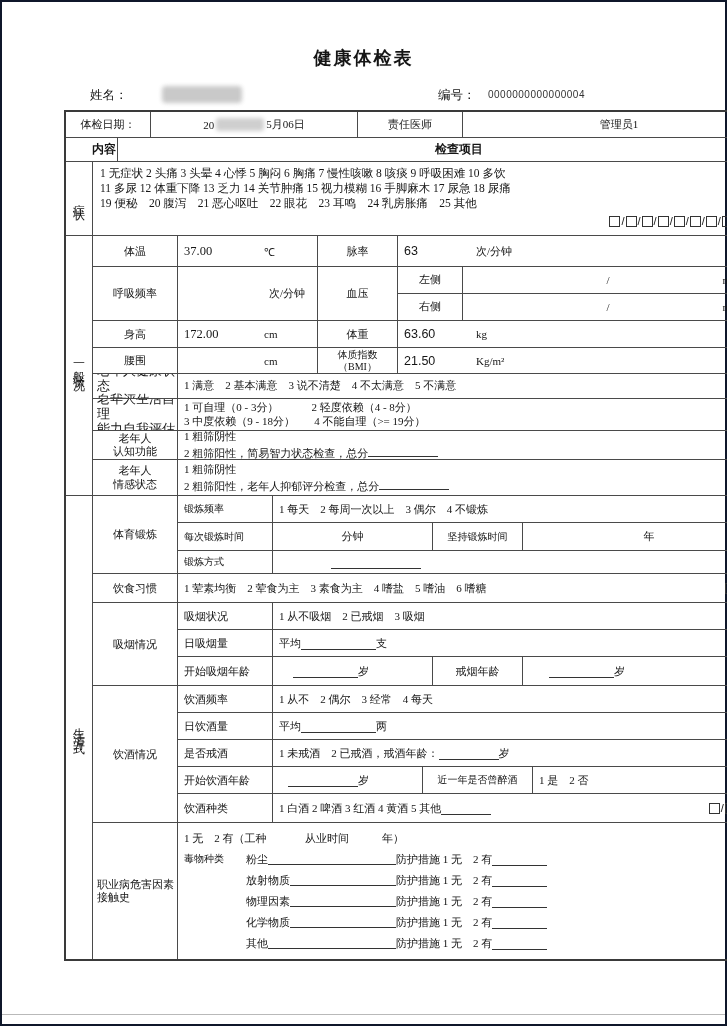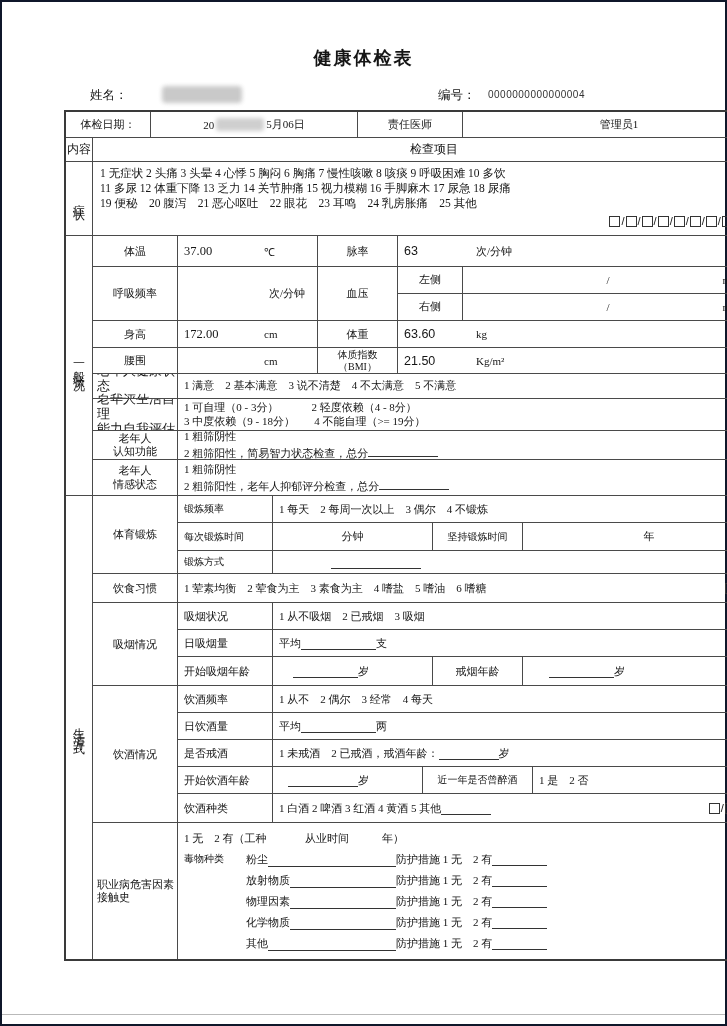--- a/index.html
+++ b/index.html
@@ -17,21 +17,21 @@
             font-size:10px;color:#333;letter-spacing:.5px;}
   .formtable{position:absolute;left:62px;top:108px;width:713px;border:2px solid #3a3a3a;box-sizing:border-box;}
   .row{display:flex;border-bottom:1px solid #4a4a4a;box-sizing:border-box;}
   .nb{border-bottom:none;}
   .cell{box-sizing:border-box;display:flex;align-items:center;font-size:11px;
         overflow:hidden;position:relative;}
   .col{display:flex;flex-direction:column;box-sizing:border-box;}
   .br{border-right:1px solid #4a4a4a;}
   .c{justify-content:center;text-align:center;}
   .l{padding-left:6px;}
-  .bold{font-weight:normal;}
+  .bold{font-weight:bold;margin-left:25px;}
   .fx{flex:1;min-width:0;}
   .w27{width:27px;flex:none}.w62{width:62px;flex:none}.w65{width:65px;flex:none}
   .w80{width:80px;flex:none}.w85{width:85px;flex:none}.w90{width:90px;flex:none}
   .w95{width:95px;flex:none}.w105{width:105px;flex:none}.w110{width:110px;flex:none}
   .w140{width:140px;flex:none}.w150a{width:150px;flex:none}.w160{width:160px;flex:none}
   .w207{width:207px;flex:none}
   .h22{height:22px}.h24{height:24px}.h25{height:25px}.h26{height:26px}.h27{height:27px}
   .h28{height:28px}.h29{height:29px}.h31{height:31px}.h32{height:32px}.h35{height:35px}
   .h54{height:54px}.h74{height:74px}
   .vtext{writing-mode:vertical-lr;text-orientation:upright;letter-spacing:5px;font-size:12px;line-height:1;}
@@ -55,21 +55,21 @@
   .sc-slash{position:absolute;left:46%;}
   .sc-unit{position:absolute;right:22px;font-size:11px;}
   .elderly-content{flex:1;position:relative;flex-direction:column;justify-content:center;
                    align-items:flex-start;padding-left:6px;line-height:1.25;}
   .boxr{position:absolute;right:7px;top:50%;margin-top:-6px;}
   .blur-date{display:inline-block;width:48px;height:13px;background:#cfcfcf;border-radius:3px;
              filter:blur(2px);margin:0 2px;vertical-align:-2px;}
   .occ{flex:1;display:flex;flex-direction:column;justify-content:space-between;
        padding:5px 13px 5px 6px;box-sizing:border-box;}
   .occline{display:flex;align-items:center;height:20px;font-size:11px;}
-  .namecell{width:150px;flex:none;display:flex;align-items:flex-end;}
+  .namecell{width:150px;flex:none;display:flex;align-items:flex-start;}
   .namecell .ul{flex:1;}
   .pageline{position:absolute;left:0;right:0;top:1012px;height:1px;background:#b9b9b9;}
 </style>
 </head>
 <body>
 
 <div class="page">
   <div class="title">健康体检表</div>
 
   <div class="nameline">

